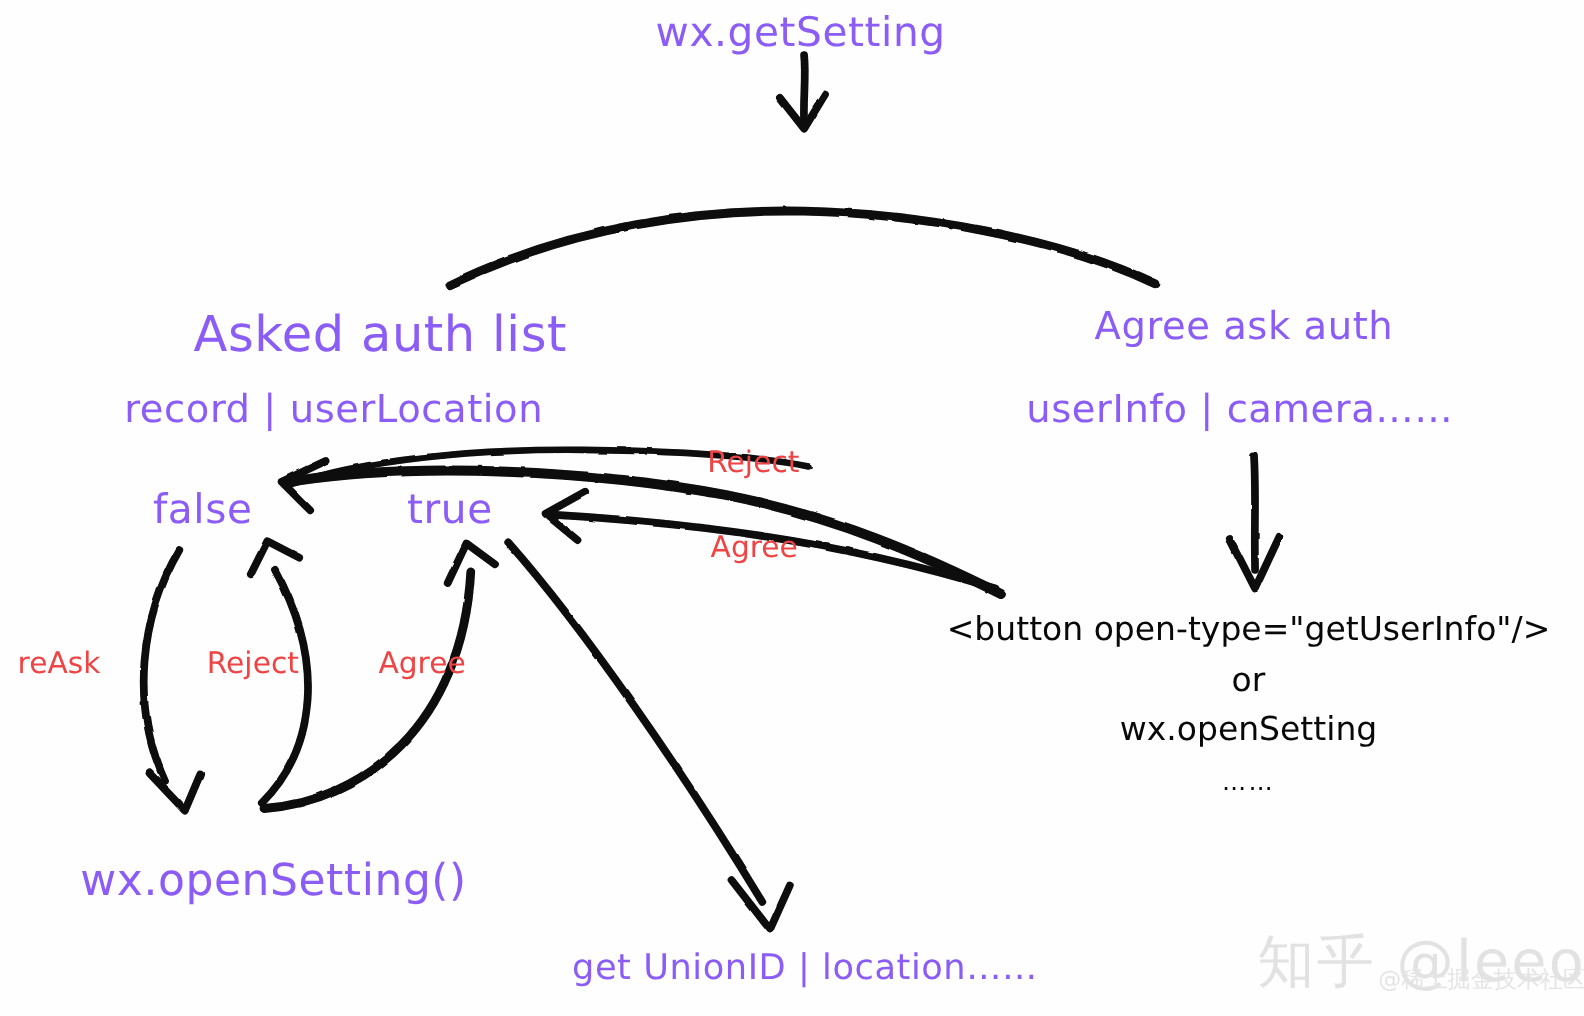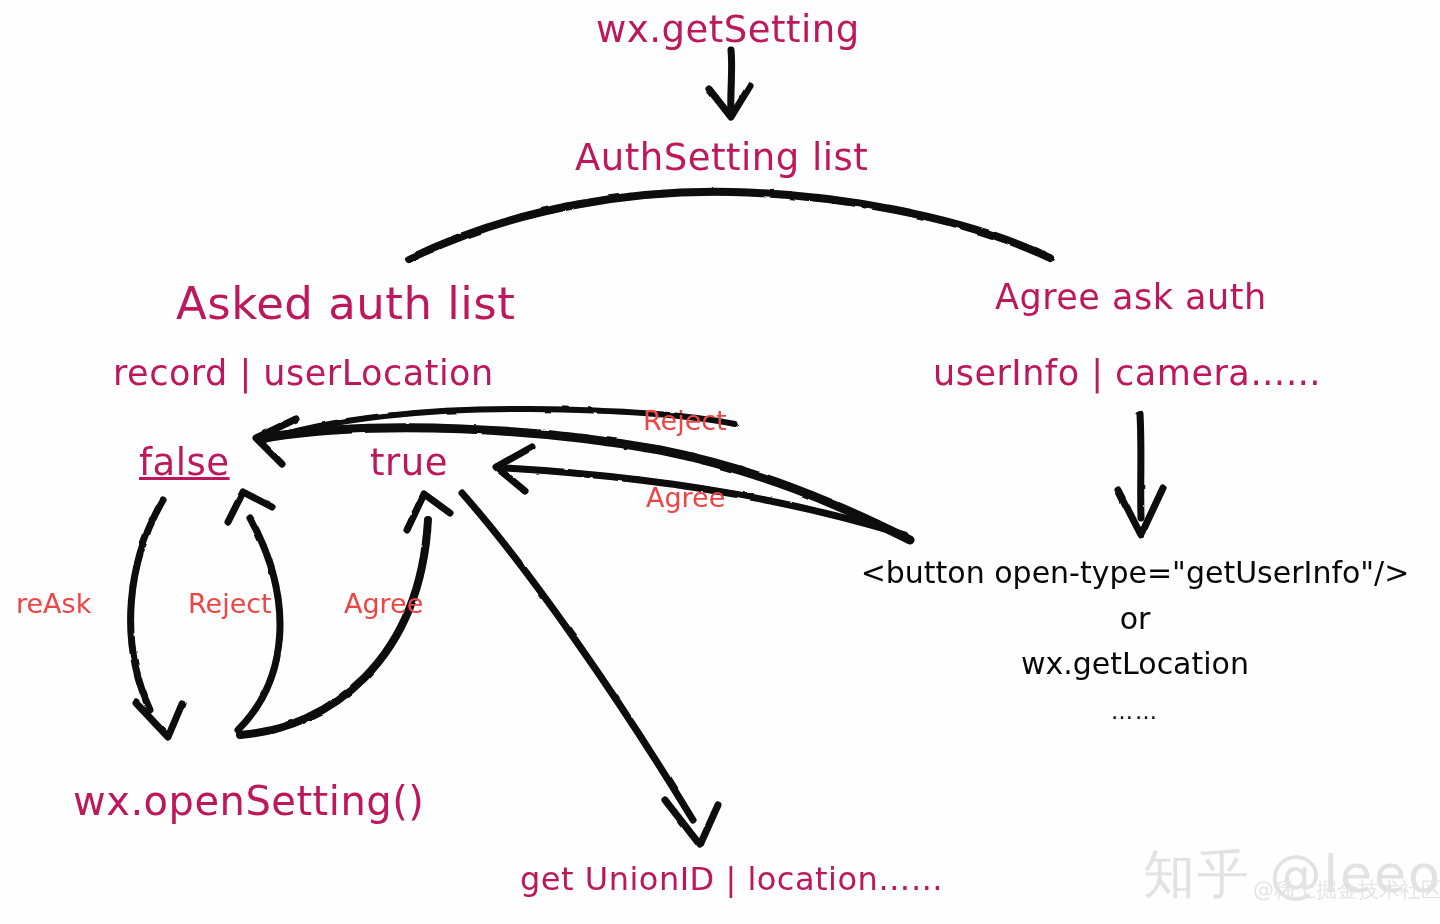--- a/index.html
+++ b/index.html
@@ -18,32 +18,32 @@
   #arrows {
     position: absolute;
     left: 0;
     top: 0;
     width: 1440px;
     height: 924px;
     pointer-events: none;
   }
   .node {
     position: absolute;
-    color: #be185d;
+    color: #8b5cf6;
     font-family: "DejaVu Sans", sans-serif;
     white-space: nowrap;
     letter-spacing: 0.5px;
   }
   .n-title     { font-size: 37px; left: 596px; top: 8px; }
   .n-authlist  { font-size: 37px; left: 575px; top: 136px; }
   .n-asked     { font-size: 45px; left: 176px; top: 277px; }
   .n-askedsub  { font-size: 35px; left: 113px; top: 353px; }
   .n-never     { font-size: 35px; left: 995px; top: 277px; }
   .n-neversub  { font-size: 35px; left: 933px; top: 353px; }
-  .n-false     { font-size: 37px; left: 139px; top: 441px; text-decoration: underline; }
+  .n-false     { font-size: 37px; left: 139px; top: 441px; }
   .n-true      { font-size: 37px; left: 370px; top: 441px; }
   .n-opensetting { font-size: 40px; left: 73px; top: 748px; margin-top: 30px; }
   .n-union     { font-size: 32px; left: 520px; top: 860px; }
 
   .edge-label {
     position: absolute;
     color: #ef4444;
     font-family: "DejaVu Sans", sans-serif;
     font-size: 27px;
     white-space: nowrap;
@@ -148,21 +148,20 @@
       <g>
         <path d="M462,493 C530,570 620,700 693,820" stroke-width="7"></path>
         <path d="M665,800 L700,845 L718,805" stroke-width="7"></path>
       </g>
 
     </g>
   </svg>
 
   <div class="node n-title">wx.getSetting</div>
 
-  <div class="node n-authlist">AuthSetting list</div>
 
   <div class="node n-asked">Asked auth list</div>
 
   <div class="node n-askedsub">record | userLocation</div>
 
   <div class="node n-never">Agree ask auth</div>
 
   <div class="node n-neversub">userInfo | camera……</div>
 
   <div class="node n-false">false</div>
@@ -179,21 +178,21 @@
 
   <div class="edge-label l-agree1">Agree</div>
 
   <div class="edge-label l-reject2">Reject</div>
 
   <div class="edge-label l-agree2">Agree</div>
 
   <div class="code-block">
     <div class="code-line l0">&lt;button open-type="getUserInfo"/&gt;</div>
     <div class="code-line">or</div>
-    <div class="code-line">wx.getLocation</div>
+    <div class="code-line">wx.openSetting</div>
     <div class="code-line dots">……</div>
   </div>
 
   <div class="watermark-main">知乎 @leeon</div>
 
   <div class="watermark-sub">@稀土掘金技术社区</div>
 
 </div>
 
 </body></html>

